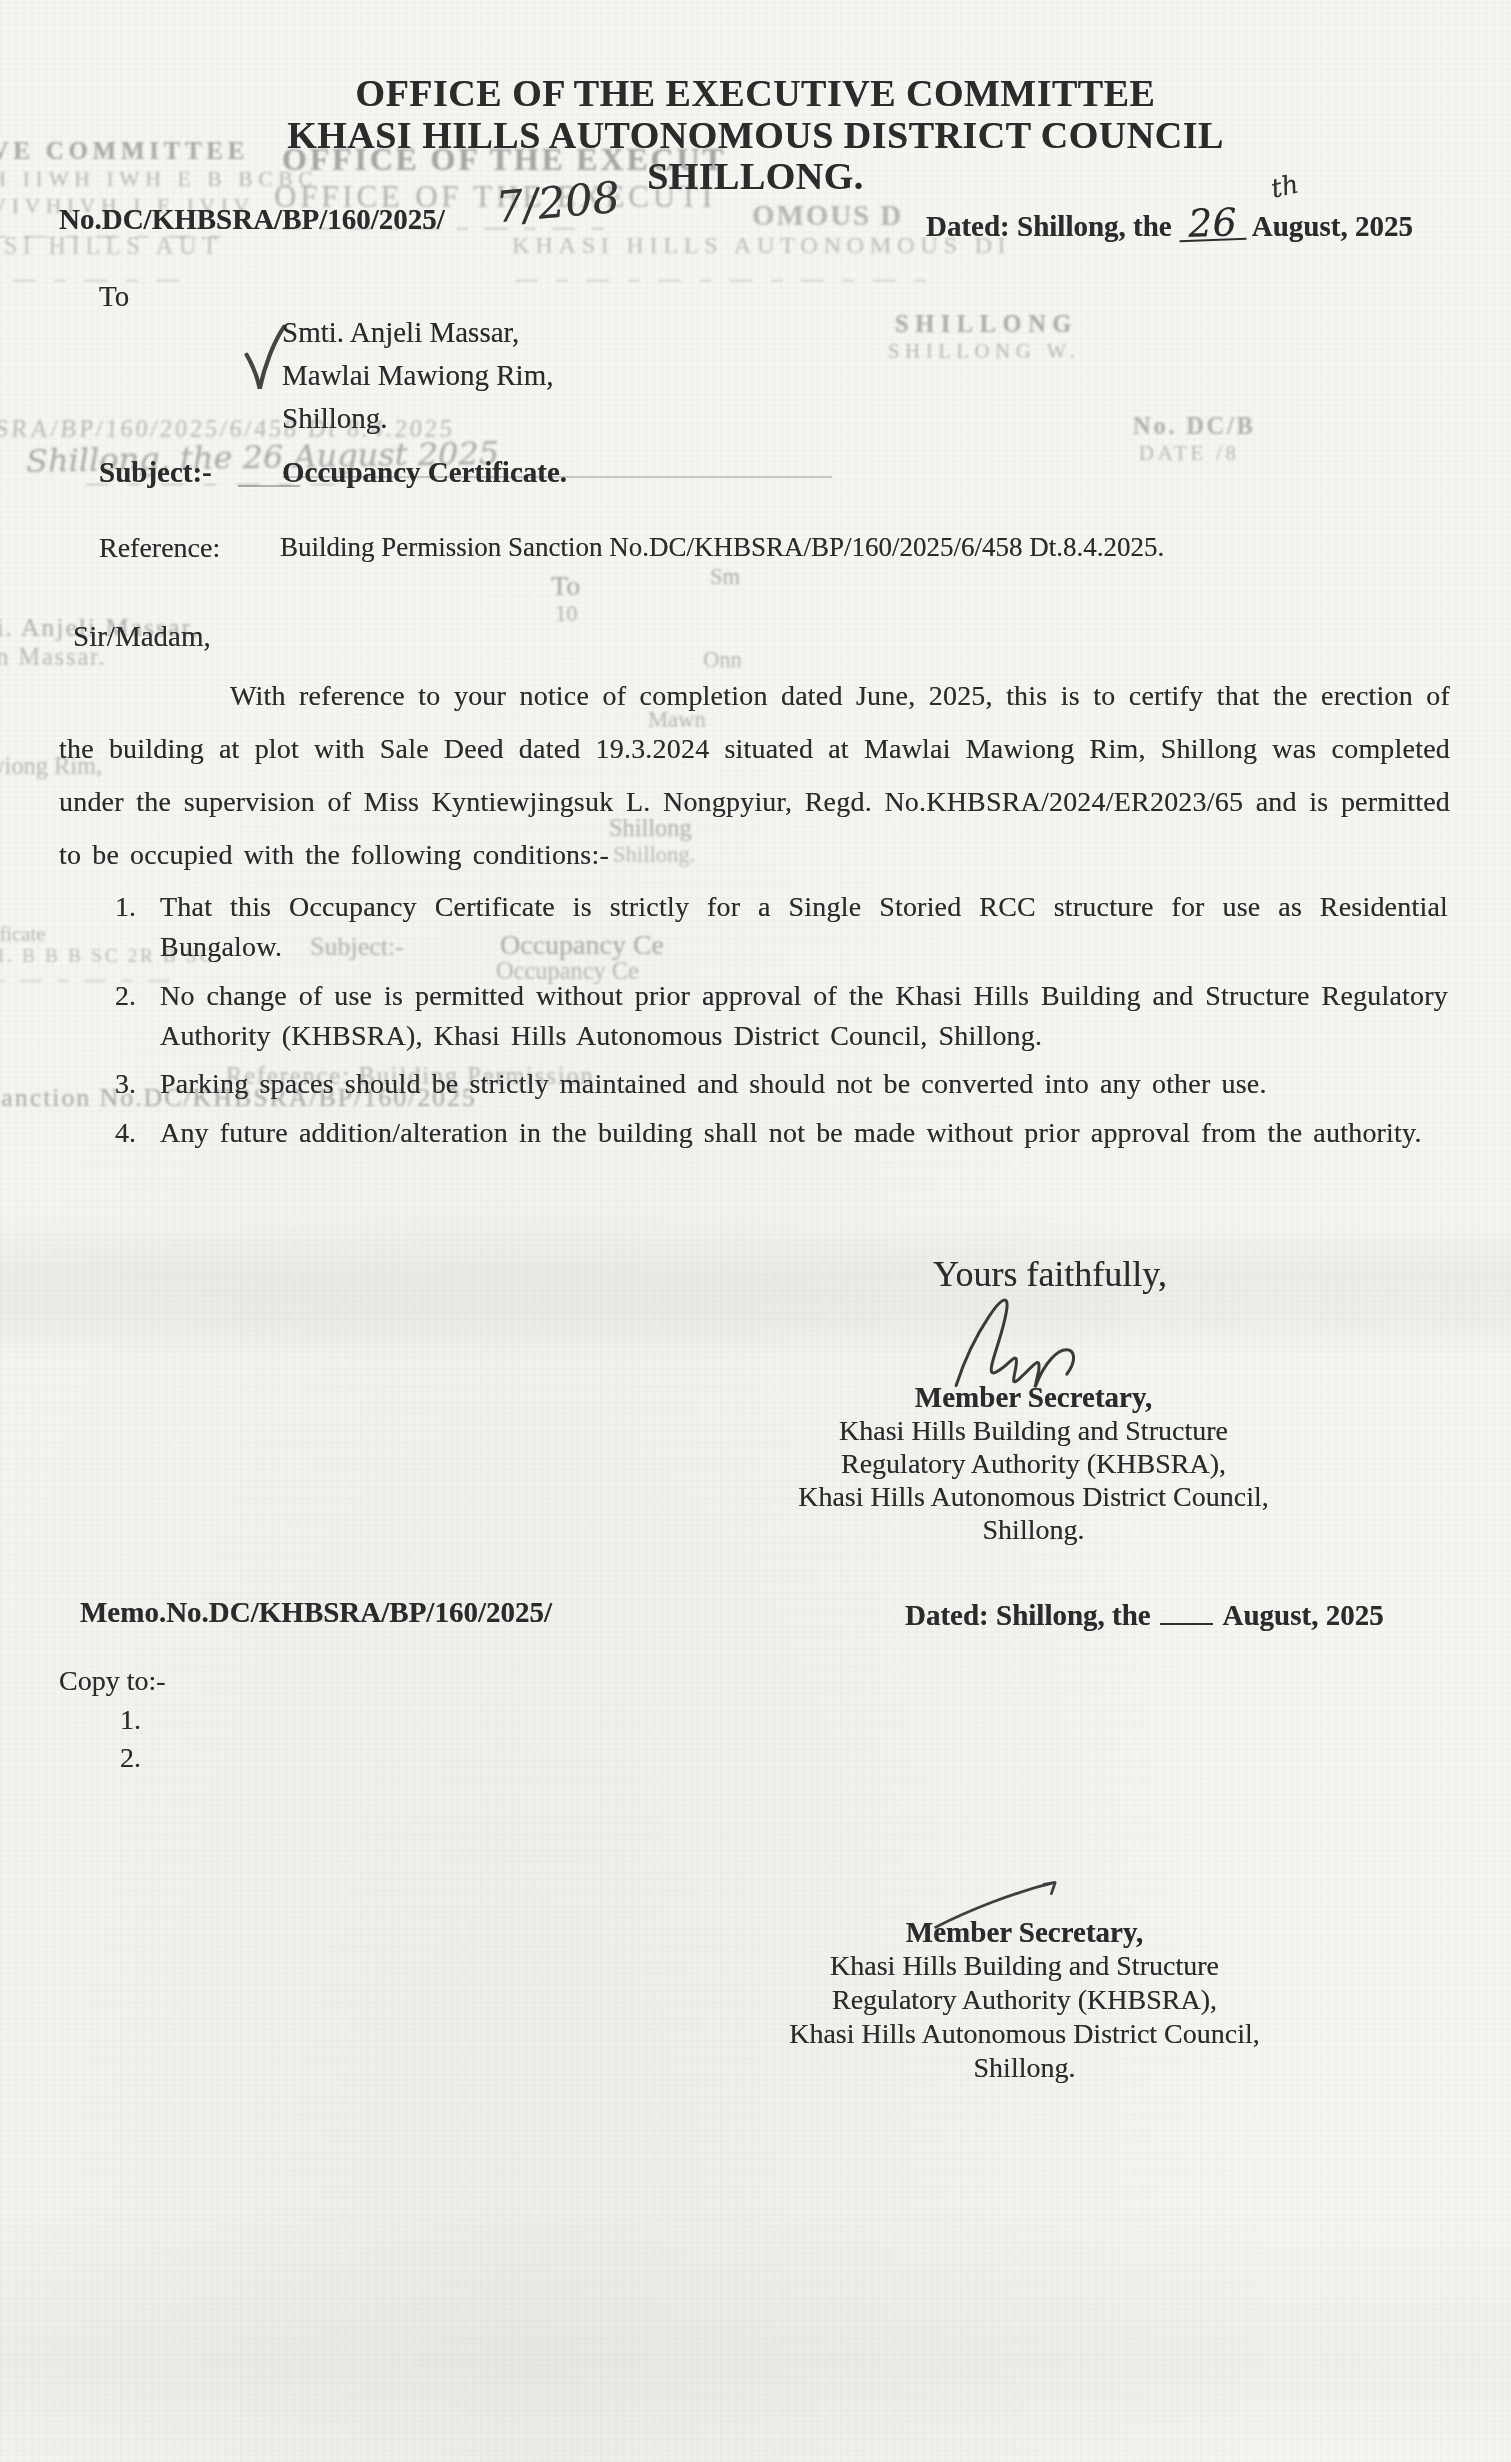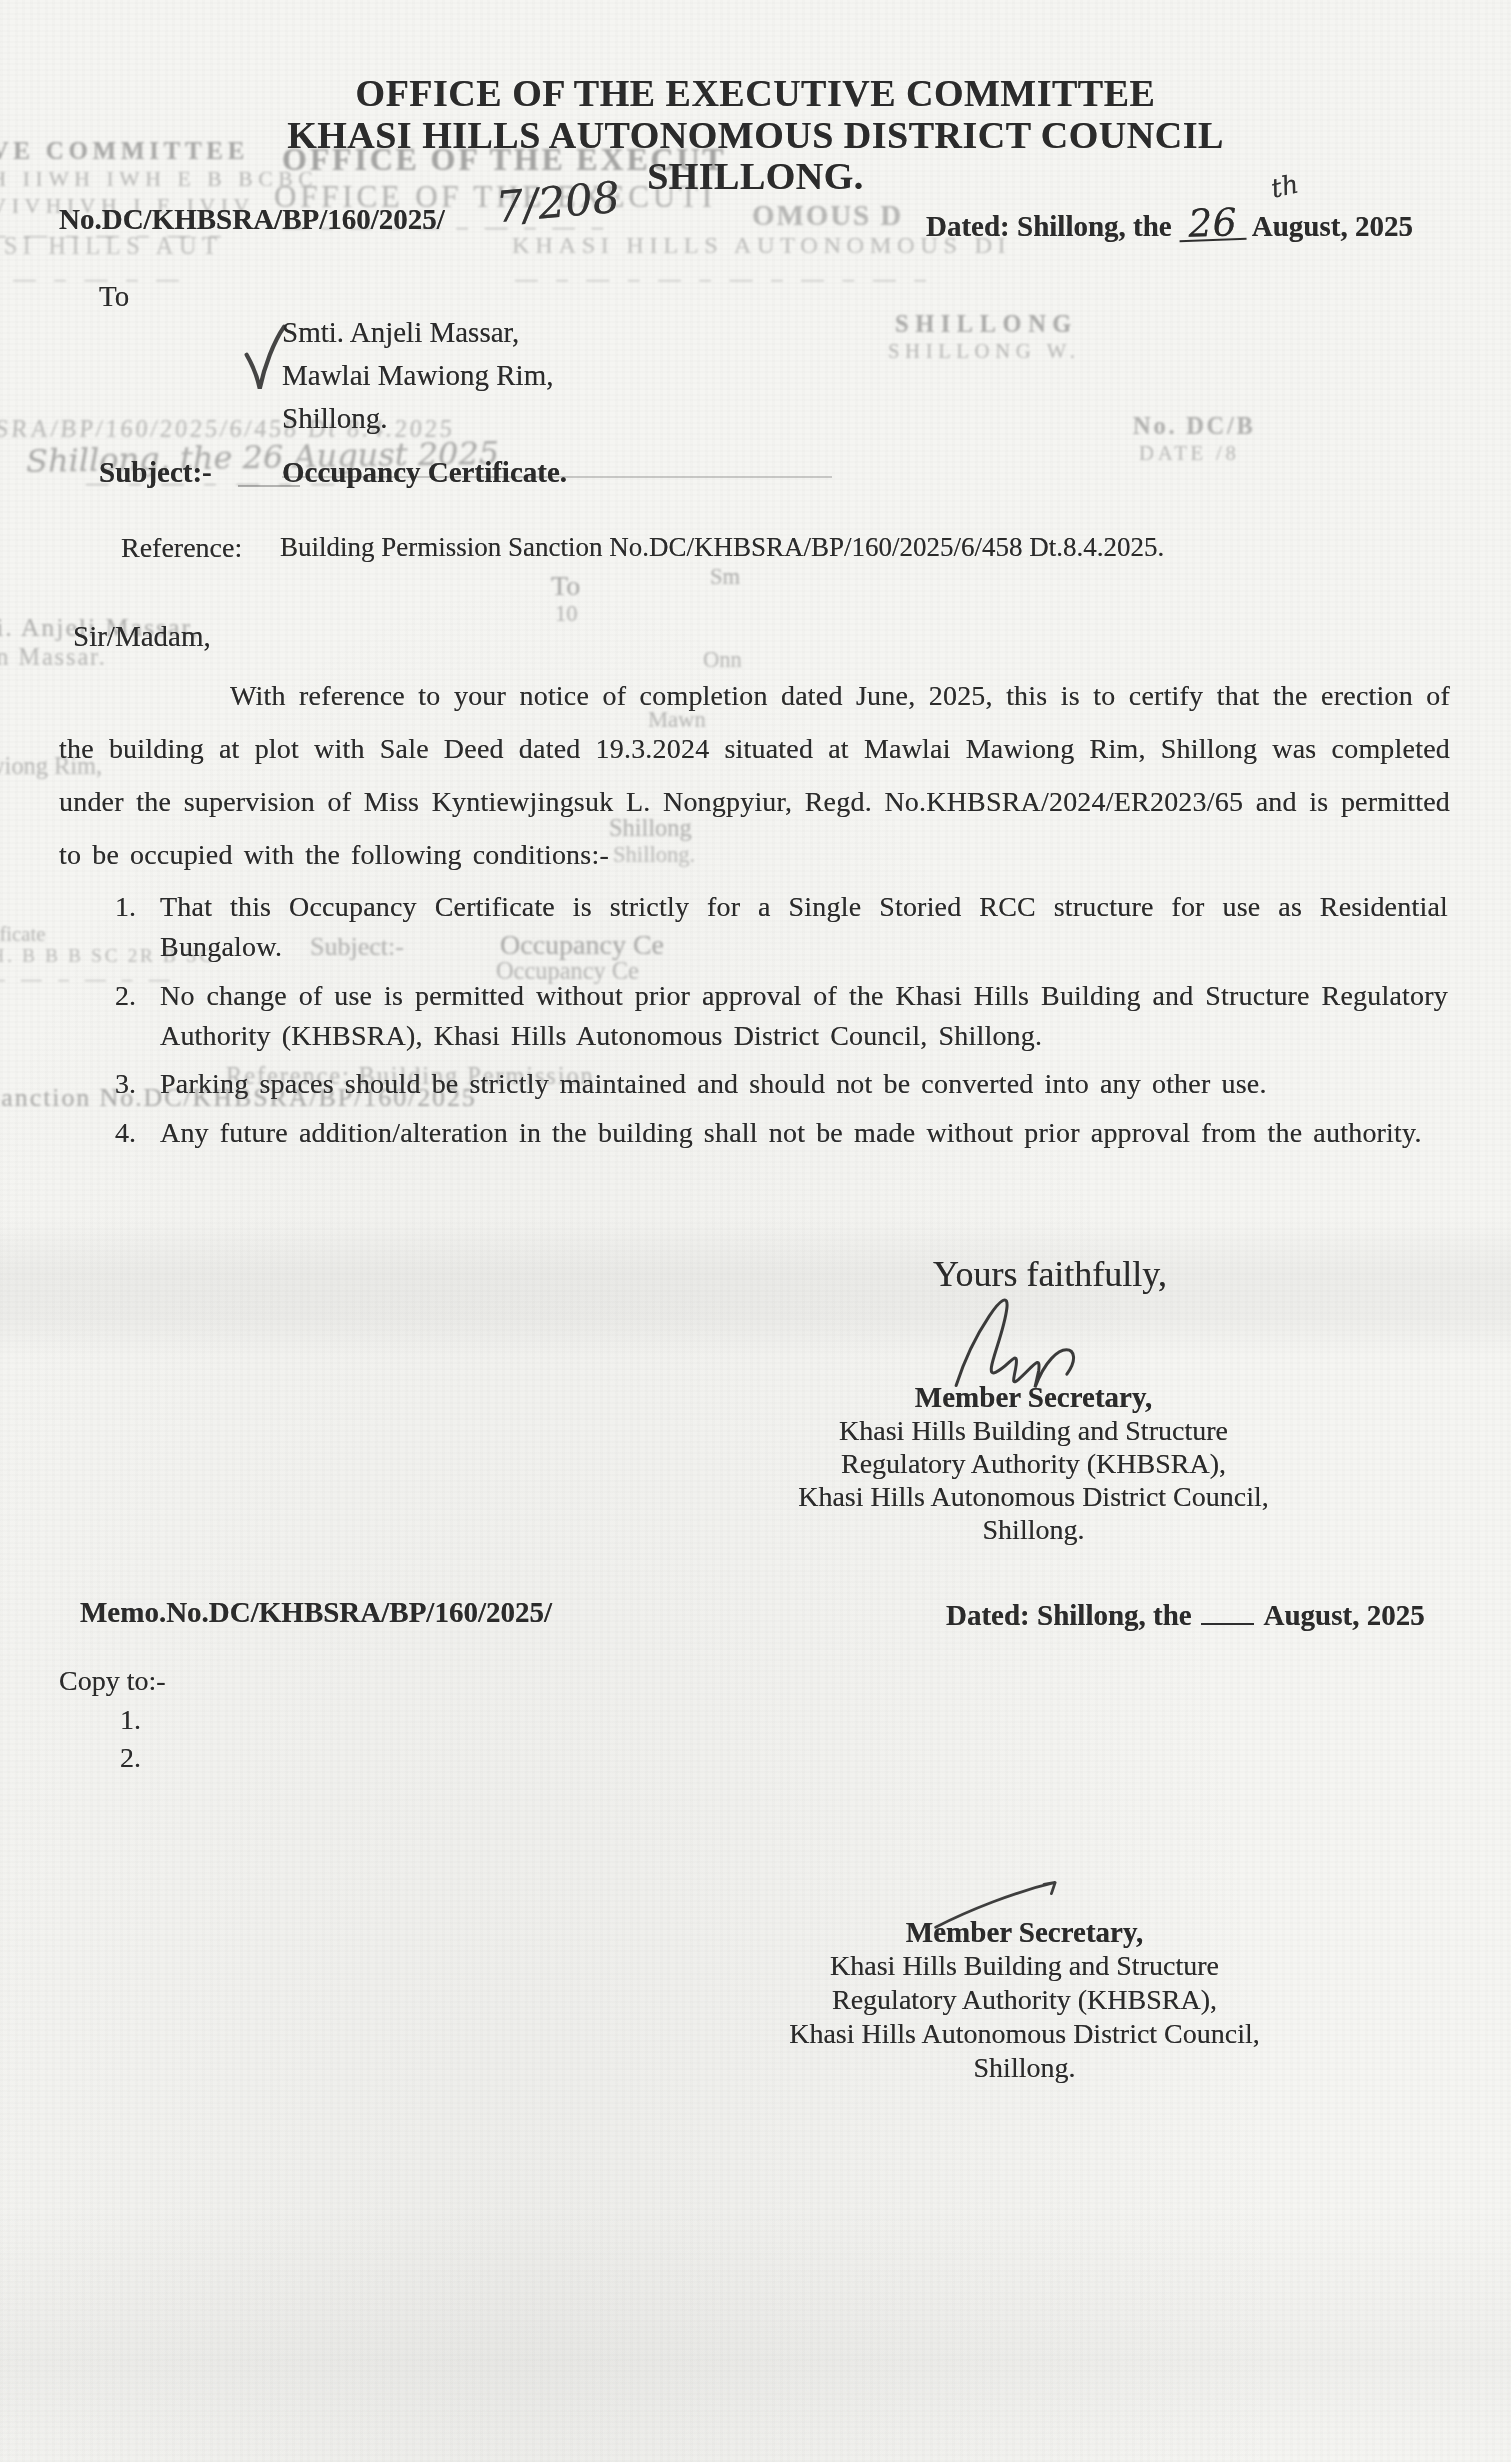--- a/index.html
+++ b/index.html
@@ -77,21 +77,21 @@
   <div class="ghost hw" style="left:26px;top:438px;font-size:32px;opacity:.38;filter:blur(1px);transform:rotate(-1deg);">Shillong, the 26 August 2025</div>
   <div class="ghost" style="left:86px;top:470px;font-size:22.6px;letter-spacing:7.5px;opacity:.3;filter:blur(0.8px);">— – — – — – —</div>
   <div class="ghost b" style="left:1133px;top:412px;font-size:24.4px;letter-spacing:2.8px;opacity:.35;filter:blur(0.9px);">No. DC/B</div>
   <div class="ghost" style="left:1139px;top:442px;font-size:20.7px;letter-spacing:3.8px;opacity:.3;filter:blur(1px);">DATE /8</div>
 
   <div class="t b" style="left:99px;top:456px;font-size:29px;">Subject:-</div>
   <div class="line" style="left:238px;top:485px;width:62px;height:1.9px;"></div>
   <div class="t b" style="left:282px;top:456px;font-size:29px;">Occupancy Certificate.</div>
   <div class="line" style="left:282px;top:476px;width:550px;height:1.9px;opacity:.7;"></div>
 
-  <div class="t" style="left:99px;top:532px;font-size:28px;margin-left:22px;">Reference:</div>
+  <div class="t" style="left:99px;top:532px;font-size:28px;">Reference:</div>
   <div class="t" style="left:280px;top:532px;font-size:27px;">Building Permission Sanction No.DC/KHBSRA/BP/160/2025/6/458 Dt.8.4.2025.</div>
 
   <div class="ghost" style="left:551px;top:570px;font-size:28px;opacity:.4;filter:blur(0.9px);">To</div>
   <div class="ghost" style="left:555px;top:601px;font-size:22.6px;opacity:.33;filter:blur(0.9px);">10</div>
   <div class="ghost" style="left:710px;top:564px;font-size:22.6px;opacity:.35;filter:blur(0.9px);">Sm</div>
   <div class="ghost" style="left:703px;top:647px;font-size:22.6px;opacity:.3;filter:blur(0.9px);">Onn</div>
 
   <div class="ghost" style="left:-3.8px;top:613px;font-size:26px;letter-spacing:1.9px;opacity:.35;filter:blur(1px);">i. Anjeli Massar,</div>
   <div class="ghost" style="left:-3.8px;top:643px;font-size:24.4px;letter-spacing:1.9px;opacity:.3;filter:blur(1.1px);">n Massar.</div>
   <div class="t" style="left:73px;top:620px;font-size:29px;">Sir/Madam,</div>
@@ -136,21 +136,21 @@
   </svg>
   <div style="position:absolute;left:761px;top:1380px;width:545px;text-align:center;">
     <div class="b" style="font-size:29px;line-height:34px;">Member Secretary,</div>
     <div style="font-size:28px;line-height:33px;">Khasi Hills Building and Structure</div>
     <div style="font-size:28px;line-height:33px;">Regulatory Authority (KHBSRA),</div>
     <div style="font-size:28px;line-height:33px;">Khasi Hills Autonomous District Council,</div>
     <div style="font-size:28px;line-height:33px;">Shillong.</div>
   </div>
 
   <div class="t b" style="left:80px;top:1596px;font-size:29px;">Memo.No.DC/KHBSRA/BP/160/2025/</div>
-  <div class="t b" style="left:905px;top:1599px;font-size:29px;margin-left:41px;">
+  <div class="t b" style="left:905px;top:1599px;font-size:29px;">
     <span>Dated: Shillong, the</span><span class="blank" style="width:53px;margin:0 9.4px;"></span><span>August, 2025</span>
   </div>
 
   <div class="t" style="left:59px;top:1665px;font-size:28px;">Copy to:-</div>
   <div style="position:absolute;left:120px;top:1701px;width:1250px;font-size:28px;line-height:38px;">
     <div class="row" style="margin-bottom:0;">
       <span class="num">1.</span>
     </div>
     <div class="row" style="margin-bottom:0;">
       <span class="num">2.</span>

